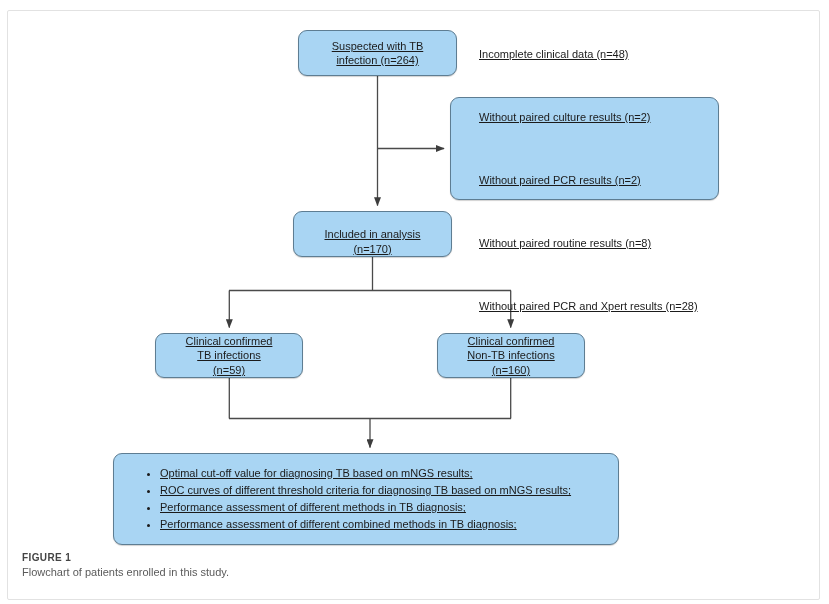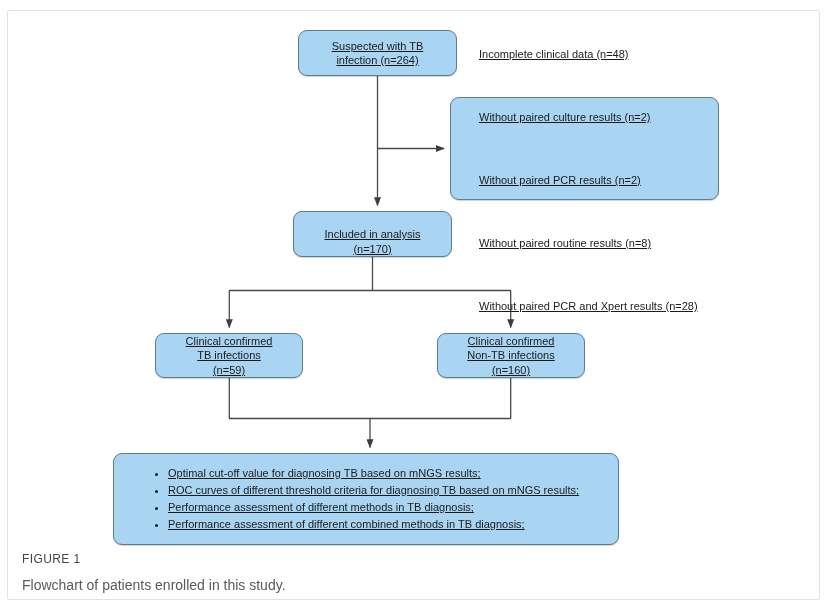--- a/index.html
+++ b/index.html
@@ -91,47 +91,47 @@
   #node-excluded .sub { display: block; white-space: nowrap; padding-left: 15px; margin-top: 47px; }
 
   #node-outcomes {
     left: 113px; top: 453px; width: 506px; height: 92px;
     align-items: flex-start;
     justify-content: center;
     text-align: left;
     padding: 4px 10px 4px 6px;
   }
   #node-outcomes ul {
-    margin: 12px;
+    margin: 4px;
     padding: 0 0 0 36px;
     list-style: disc;
   }
   #node-outcomes li {
     font-size: 11px;
     line-height: 17px;
     white-space: nowrap;
   }
 
   #caption {
     position: absolute;
     left: 22px;
     top: 552px;
     width: 700px;
     color: #4a4a4a;
   }
   #caption .figure-label {
-    font-size: 12px;
-    font-weight: normal;
+    font-size: 10px;
+    font-weight: bold;
     letter-spacing: 0.4px;
     color: #444444;
     display: block;
-    margin-bottom: 11px;
+    margin-bottom: 3px;
   }
   #caption .figure-text {
-    font-size: 14px;
+    font-size: 11px;
     color: #5a5a5a;
     display: block;
   }
 </style>
 </head>
 <body>
 
 <div id="page">
 
   <div id="figure-frame"></div>

